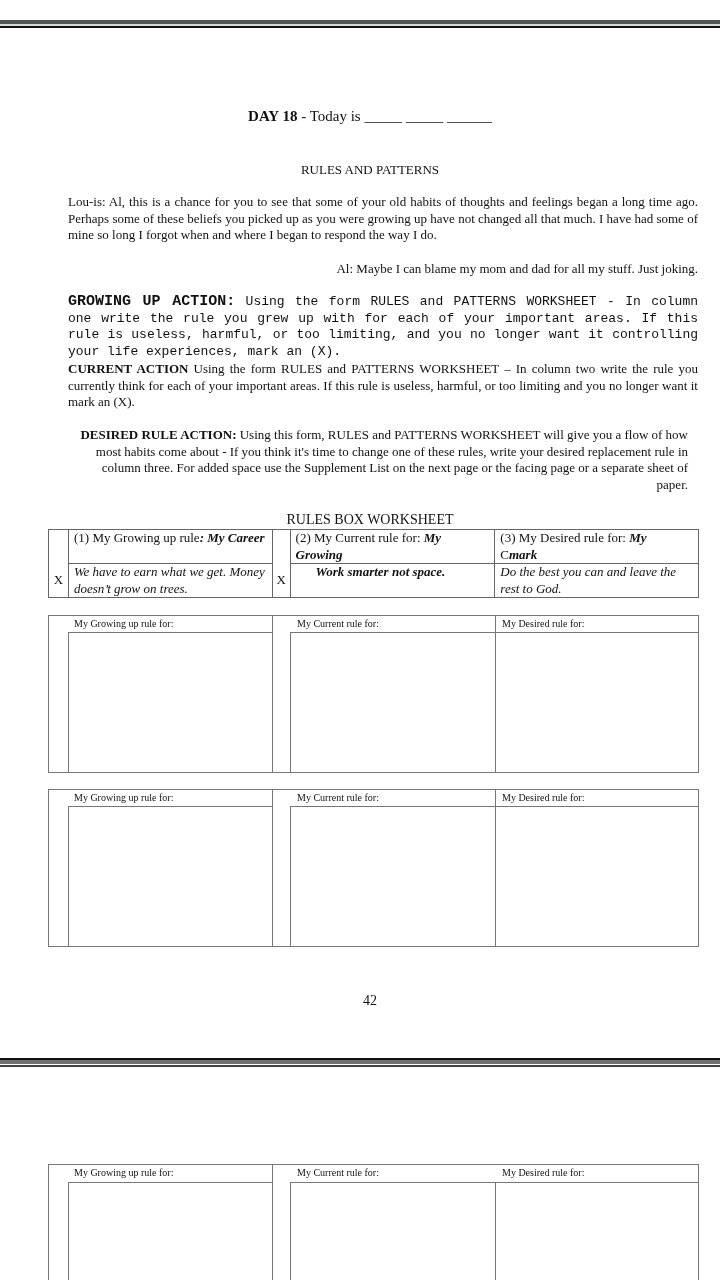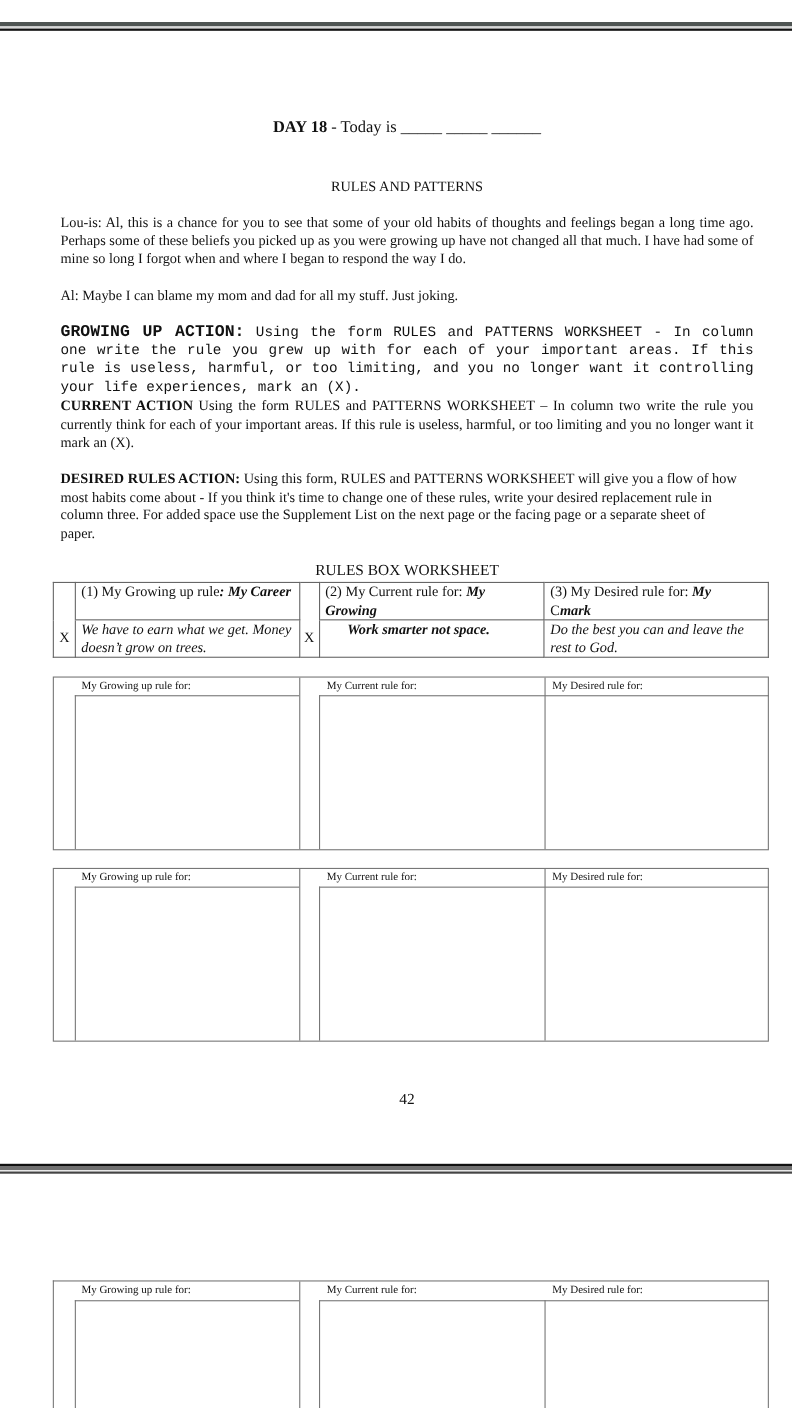--- a/index.html
+++ b/index.html
@@ -10,22 +10,22 @@
   .sep .b { height: 2px; background: #d8d8d8; }
   .sep .c { height: 2px; background: #111; }
   .sep2 .a { height: 2px; background: #111; }
   .sep2 .b { height: 4px; background: #707070; }
   .sep2 .c { height: 1px; background: #fff; }
   .sep2 .d { height: 2px; background: #444; }
 
   .day-title { position: absolute; top: 108px; left: 0; width: 740px; text-align: center; font-size: 15px; }
   .day-title b { font-weight: bold; }
   .section-title { position: absolute; top: 162px; left: 0; width: 740px; text-align: center; font-size: 13px; }
-  .para { position: absolute; left: 55px; width: 630px; font-size: 13px; line-height: 16.5px; text-align: justify; }
-  .para.left { text-align: left; }
+  .para { position: absolute; left: 68px; width: 630px; font-size: 13px; line-height: 16.5px; text-align: justify; }
+  .para.left { text-align: right; }
   .big-bold { font-weight: bold; font-size: 15px; }
   .bold { font-weight: bold; }
 
   .ws-title { position: absolute; top: 512px; left: 0; width: 740px; text-align: center; font-size: 14px; }
 
   table.rules { position: absolute; top: 529px; left: 48px; width: 651px; border-collapse: collapse; font-size: 13px; }
   table.rules td { border: 1px solid #666; padding: 0 5px; vertical-align: top; line-height: 16.5px; }
   table.rules td.x { text-align: center; vertical-align: middle; padding: 0; }
   .it { font-style: italic; margin-top: 39px; }
   .bi { font-weight: bold; font-style: italic; }
@@ -58,21 +58,21 @@
 
 <div class="para" style="top:294px;font-family:Liberation Mono, monospace;">
   <span class="big-bold">GROWING UP ACTION:</span><span> Using the form RULES and PATTERNS WORKSHEET - In column one write the rule you grew up with for each of your important areas.  If this rule is useless, harmful, or too limiting, and you no longer want it controlling your life experiences, mark an (X).</span>
 </div>
 
 <div class="para" style="top:361px;">
   <span class="bold">CURRENT ACTION</span><span> Using the form RULES and PATTERNS WORKSHEET – In column two write the rule you currently think for each of your important areas.   If this rule is useless, harmful, or too limiting and you no longer want it mark an (X).</span>
 </div>
 
 <div class="para left" style="top:427px; width:620px;">
-  <span class="bold">DESIRED RULES ACTION:</span><span> Using this form, RULES and PATTERNS WORKSHEET will give you a flow of how most habits come about - If you think it's time to change one of these rules, write your desired replacement rule in column three.  For added space use the Supplement List on the next page or the facing page or a separate sheet of paper.</span>
+  <span class="bold">DESIRED RULE ACTION:</span><span> Using this form, RULES and PATTERNS WORKSHEET will give you a flow of how most habits come about - If you think it's time to change one of these rules, write your desired replacement rule in column three.  For added space use the Supplement List on the next page or the facing page or a separate sheet of paper.</span>
 </div>
 
 <div class="ws-title">RULES BOX WORKSHEET</div>
 
 <table class="rules">
   <colgroup>
     <col style="width:20px">
       <col style="width:204px">
       <col style="width:18px">
       <col style="width:205px">

